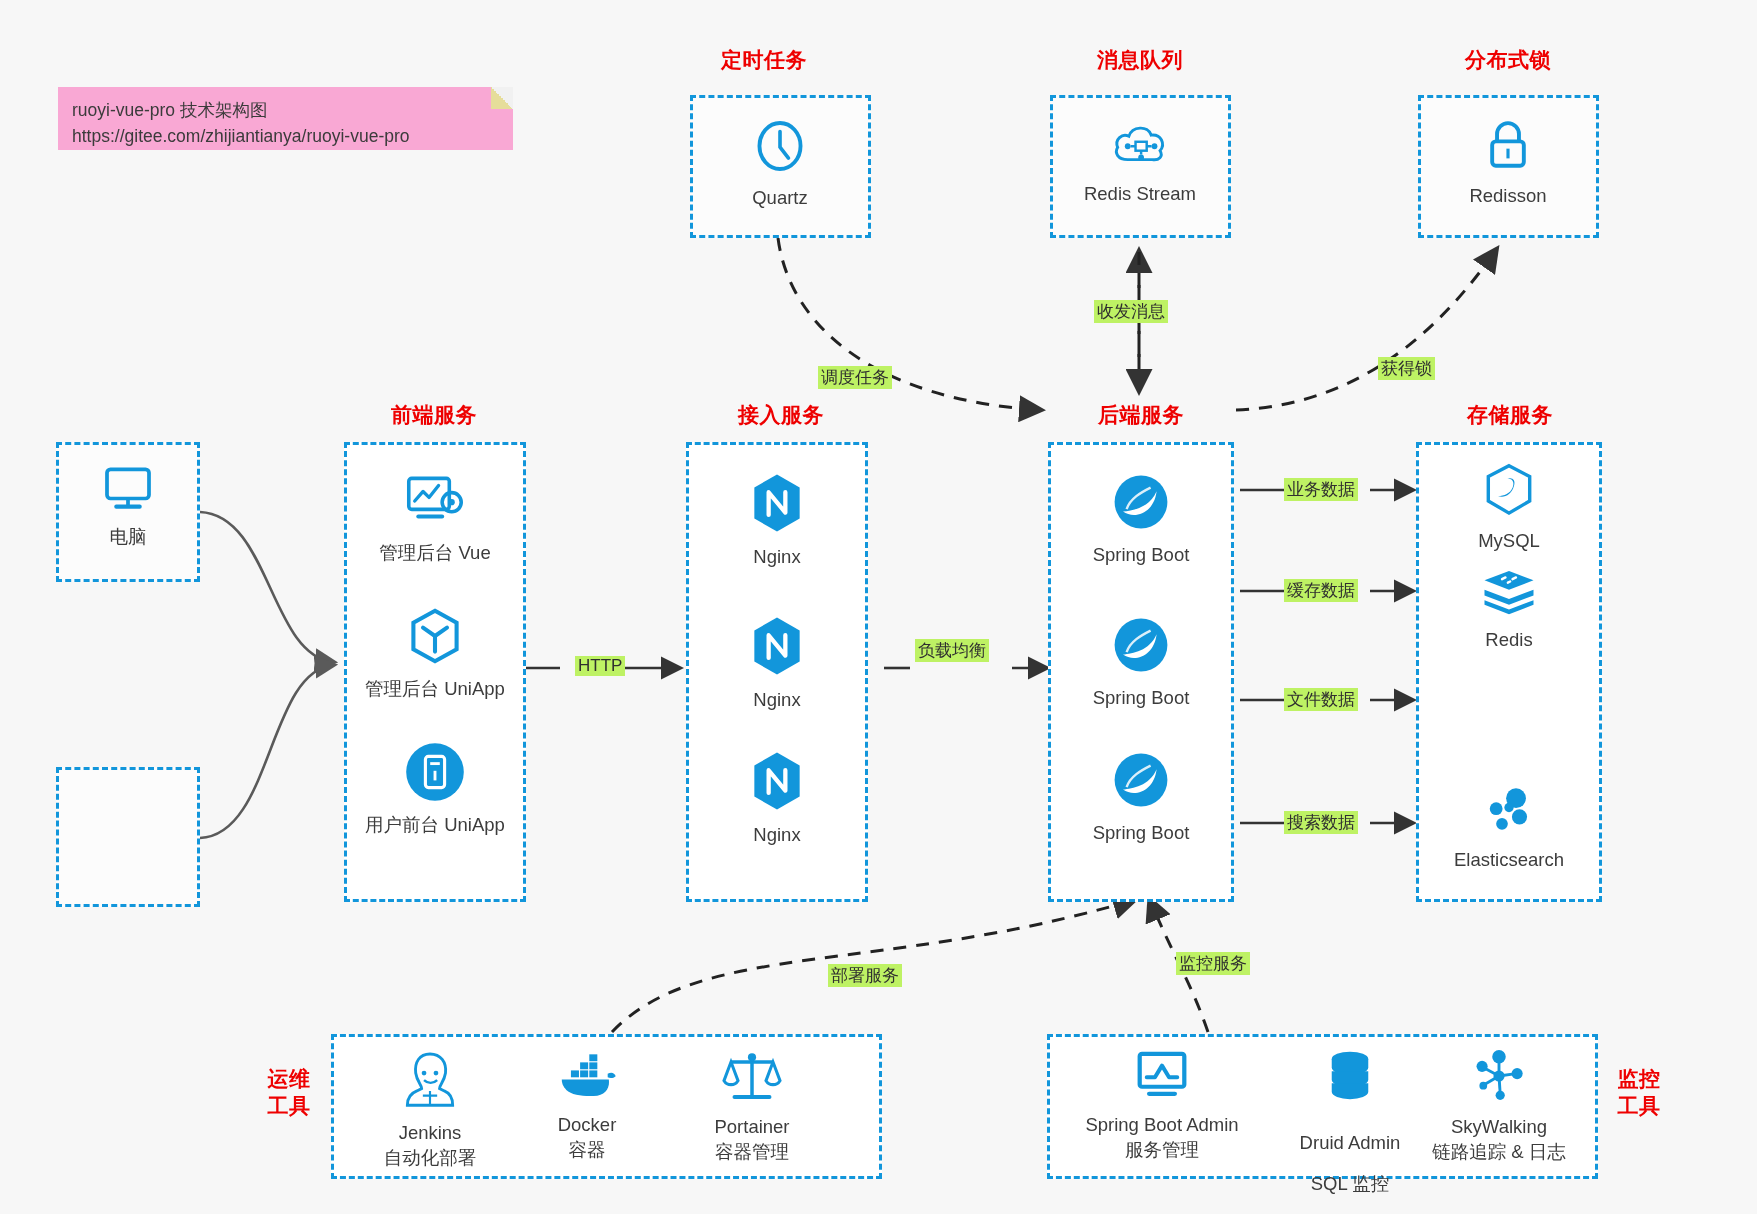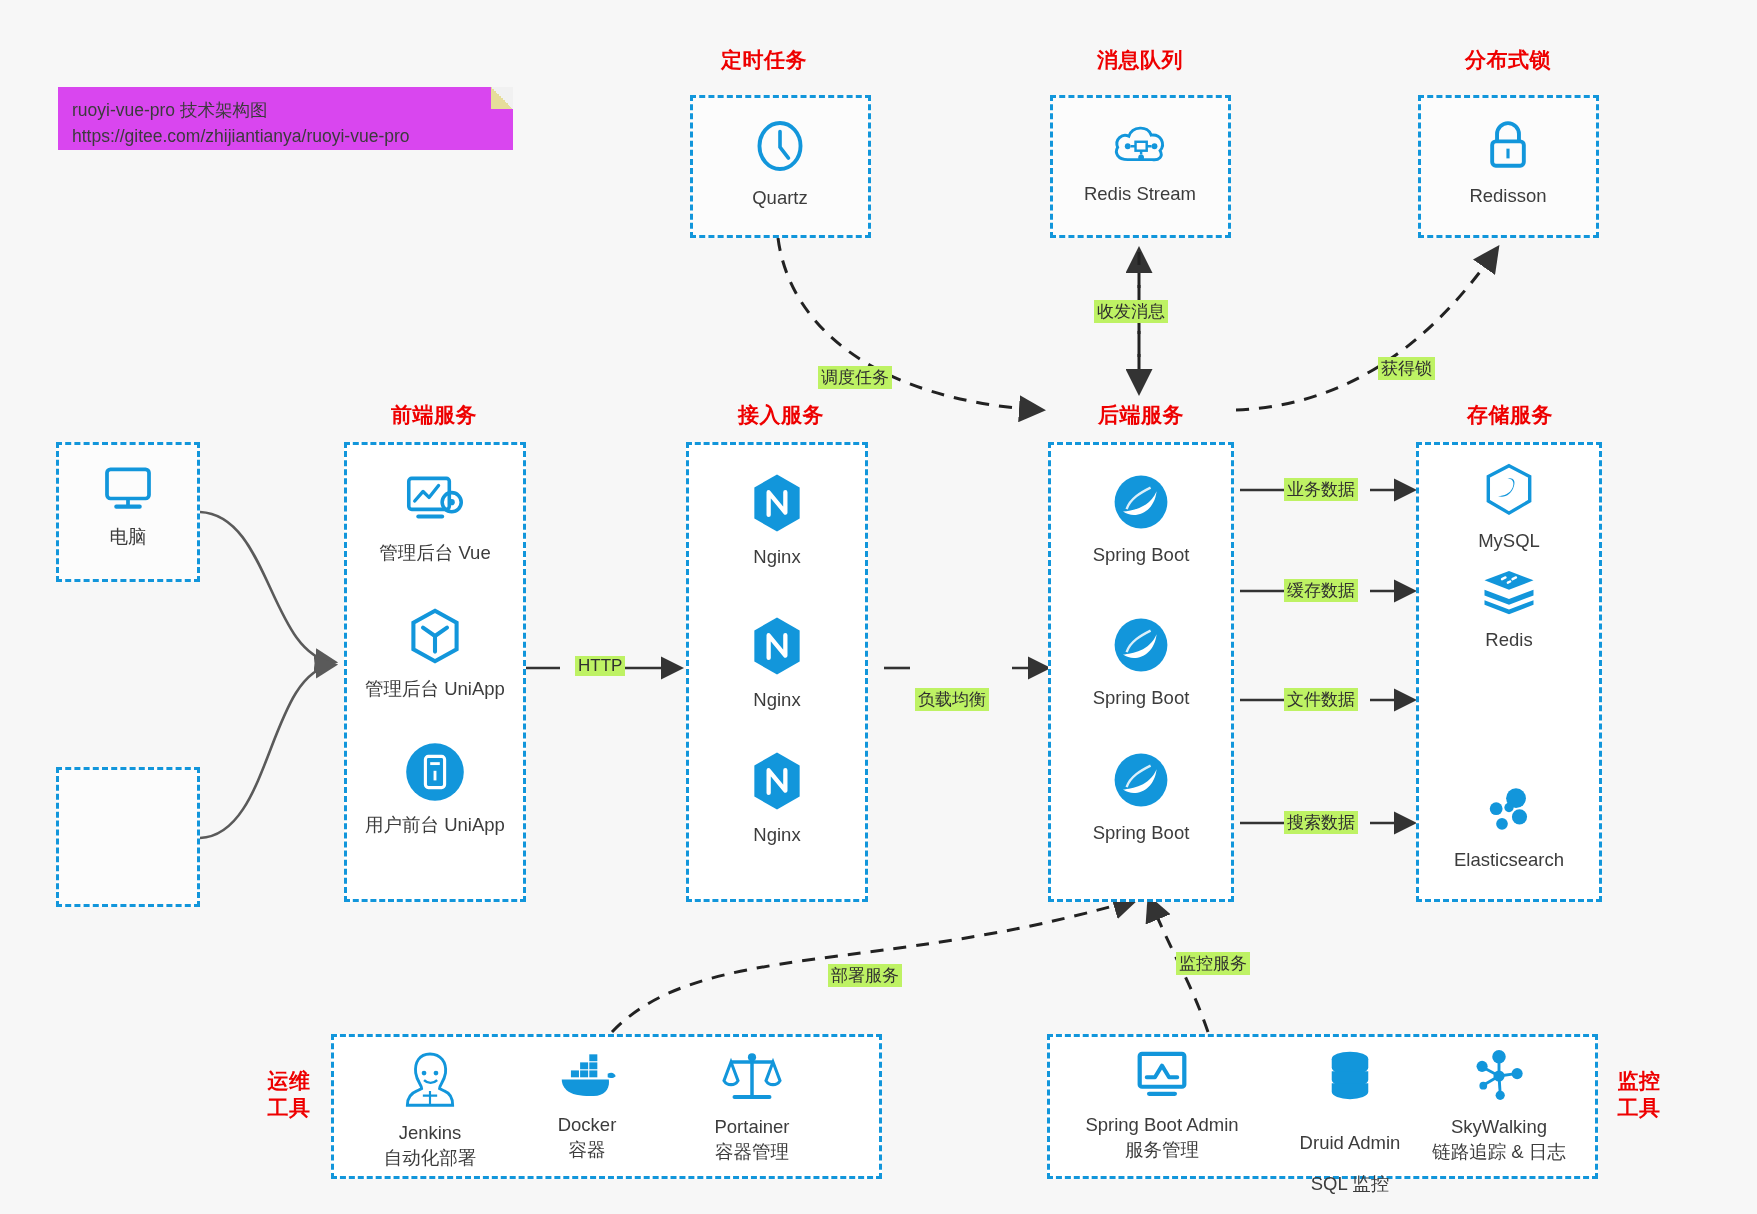--- a/index.html
+++ b/index.html
@@ -7,21 +7,21 @@
     width: 1757px; height: 1214px;
     background: #f7f7f7;
     font-family: "Liberation Sans", "DejaVu Sans", sans-serif;
     overflow: hidden;
   }
   #stage { position: relative; width: 1757px; height: 1214px; }
 
   
   .note {
     position: absolute; left: 58px; top: 87px; width: 455px; height: 63px;
-    background: #d946ef; padding: 10px 14px 0 14px;
+    background: #f9a8d4; padding: 10px 14px 0 14px;
     font-size: 17.5px; color: #3b3b3b; line-height: 1.5;
   }
   .note .fold {
     position: absolute; right: 0; top: 0; width: 22px; height: 22px;
     background: linear-gradient(225deg, #f1f1f1 0 50%, #e6dd9a 50% 100%);
   }
   .note div { white-space: nowrap; }
 
   
   .box {
@@ -30,21 +30,21 @@
     background: #ffffff;
   }
   .box.t { background: #fcfcfc; }
 
   
   .sect {
     position: absolute;
     color: #ee0000; font-weight: bold; font-size: 21px;
     letter-spacing: .5px; white-space: nowrap; text-align: center;
   }
-  .sect.side { line-height: 1.28; }
+  .sect.side { line-height: 1.28; font-family: Liberation Mono, monospace; }
 
   
   .node {
     position: absolute; display: flex; flex-direction: column;
     align-items: center; justify-content: flex-start;
   }
   .node .ic { display: block; }
   .node .lb {
     margin-top: 7px; font-size: 18.5px; color: #3c3c3c;
     text-align: center; white-space: nowrap; line-height: 1.35;
@@ -108,21 +108,21 @@
     <path d="M1139,252 L1139,390" fill="none" stroke="#222" stroke-width="3" stroke-dasharray="13,10" marker-end="url(#ah)"></path>
 
     <path d="M1236,410 C 1360,405 1440,330 1496,250" fill="none" stroke="#222" stroke-width="3" stroke-dasharray="13,10" marker-end="url(#ah)"></path>
 
     <path d="M612,1032 C 700,940 880,975 1134,900" fill="none" stroke="#222" stroke-width="3" stroke-dasharray="13,10" marker-end="url(#ah)"></path>
 
     <path d="M1208,1032 C 1190,980 1175,960 1150,900" fill="none" stroke="#222" stroke-width="3" stroke-dasharray="13,10" marker-end="url(#ah)"></path>
   </svg>
 
   <div class="elab" style="left:575px; top:656px;">HTTP</div>
-  <div class="elab" style="left:915px; top:688px;">负载均衡</div>
+  <div class="elab" style="left:915px; top:639px;">负载均衡</div>
   <div class="elab" style="left:818px; top:366px;">调度任务</div>
   <div class="elab" style="left:1094px; top:300px;">收发消息</div>
   <div class="elab" style="left:1378px; top:357px;">获得锁</div>
   <div class="elab" style="left:1284px; top:478px;">业务数据</div>
   <div class="elab" style="left:1284px; top:579px;">缓存数据</div>
   <div class="elab" style="left:1284px; top:688px;">文件数据</div>
   <div class="elab" style="left:1284px; top:811px;">搜索数据</div>
   <div class="elab" style="left:828px; top:964px;">部署服务</div>
   <div class="elab" style="left:1176px; top:952px;">监控服务</div>
 

